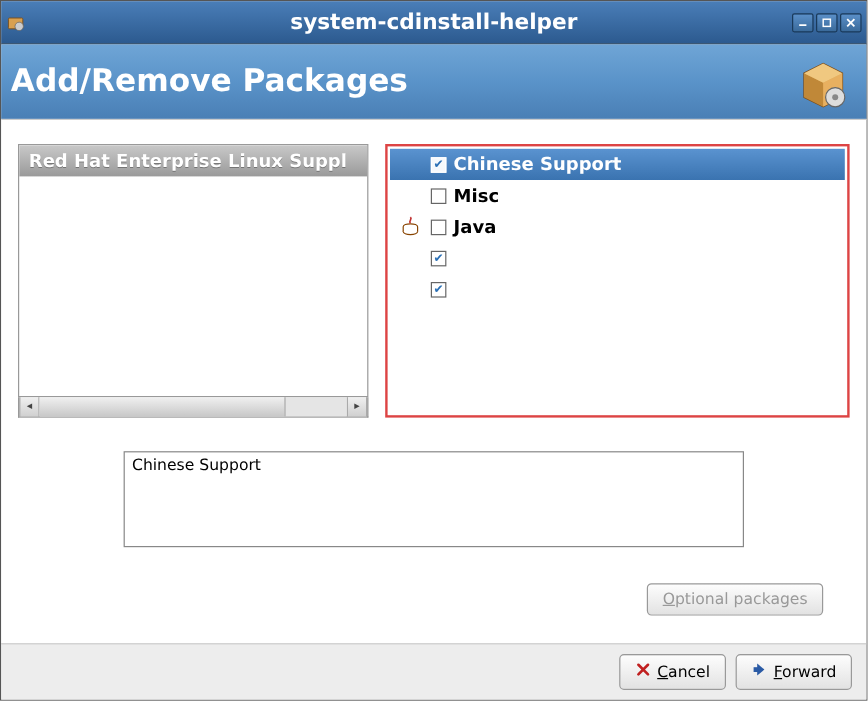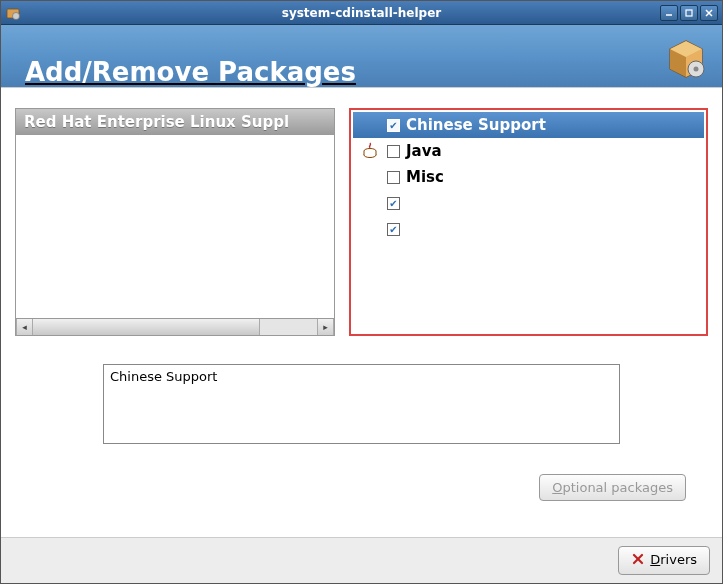--- a/index.html
+++ b/index.html
@@ -13,29 +13,29 @@
     }
     .window {
       width: 723px;
       height: 584px;
       background: #ececec;
       border: 1px solid #555;
       display: flex;
       flex-direction: column;
     }
     .titlebar {
-      height: 24px;
+      height: 36px;
       background: linear-gradient(to bottom, #4a7eb8, #2c5a8f);
       display: flex;
       align-items: center;
       justify-content: center;
       position: relative;
       color: #fff;
       font-weight: bold;
-      font-size: 12px;
+      font-size: 18px;
       border-bottom: 1px solid #1a3a5a;
     }
     .titlebar-left {
       position: absolute;
       left: 4px;
       display: flex;
       align-items: center;
     }
     .titlebar-right {
       position: absolute;
@@ -57,24 +57,23 @@
     .titlebar-icon {
       width: 16px;
       height: 16px;
       margin-right: 4px;
       display: inline-block;
     }
     .header-banner {
       height: 62px;
       background: linear-gradient(to bottom, #6fa5d6 0%, #5a93c9 50%, #4a7fb5 100%);
       display: flex;
-      align-items: flex-end;
-      padding: 0 24px;
+      align-items: center;
+      padding: 0 8px;
       position: relative;
-      text-decoration: underline;
     }
     .header-title {
       color: #fff;
       font-size: 26px;
       font-weight: bold;
     }
     .header-icon {
       position: absolute;
       right: 14px;
       top: 10px;
@@ -88,21 +87,21 @@
       display: flex;
       flex-direction: column;
       border-top: 1px solid #ccc;
     }
     .panes {
       display: flex;
       gap: 14px;
       height: 228px;
     }
     .left-pane {
-      width: 320px;
+      width: 292px;
       display: flex;
       flex-direction: column;
     }
     .left-list {
       flex: 1;
       border: 1px solid #999;
       background: #fff;
       overflow: hidden;
     }
     .list-header-row {
@@ -207,20 +206,21 @@
       justify-content: flex-end;
       padding: 30px 22px 0 0;
     }
     .btn {
       background: linear-gradient(to bottom, #fdfdfd, #e2e2e2);
       border: 1px solid #999;
       border-radius: 4px;
       padding: 5px 12px;
       font-size: 13px;
       display: flex;
+      align-items: center;
       gap: 5px;
       cursor: pointer;
     }
     .btn.disabled {
       color: #999;
       cursor: default;
     }
     .footer {
       border-top: 1px solid #ccc;
       padding: 8px 12px;
@@ -301,37 +301,37 @@
       </div>
 
       <div class="right-pane">
         <div class="pkg-list" id="pkg-list">
             <div class="pkg-item selected">
               <span class="pkg-icon"></span>
               <span class="pkg-checkbox">✔</span>
               <span>Chinese Support</span>
             </div>
             <div class="pkg-item">
+              <span class="pkg-icon"></span>
+              <span class="pkg-checkbox"></span>
+              <span>Misc</span>
+            </div>
+            <div class="pkg-item">
               <span class="pkg-icon">
                 <svg width="20" height="20" viewBox="0 0 20 20">
                   <ellipse cx="10" cy="14" rx="6" ry="2.5" fill="#fff" stroke="#884400" stroke-width="1"></ellipse>
                   <path d="M4 14 v-4 a6 2.5 0 0 1 12 0 v4" fill="#fff" stroke="#884400" stroke-width="1"></path>
                   <path d="M10 2 c2 2 -2 3 0 5" fill="none" stroke="#c03030" stroke-width="1.4"></path>
                 </svg>
               </span>
               <span class="pkg-checkbox"></span>
               <span>Java</span>
             </div>
             <div class="pkg-item">
               <span class="pkg-icon"></span>
-              <span class="pkg-checkbox"></span>
-              <span>Misc</span>
-            </div>
-            <div class="pkg-item">
-              <span class="pkg-icon"></span>
               <span class="pkg-checkbox">✔</span>
             </div>
             <div class="pkg-item">
               <span class="pkg-icon"></span>
               <span class="pkg-checkbox">✔</span>
             </div>
           </div>
       </div>
     </div>
 
@@ -347,16 +347,25 @@
   </div>
 
   <div class="footer">
     <div class="btn">
       <span>
         <svg width="14" height="14">
             <line x1="3" y1="3" x2="11" y2="11" stroke="#c02020" stroke-width="2.2" stroke-linecap="round"></line>
             <line x1="11" y1="3" x2="3" y2="11" stroke="#c02020" stroke-width="2.2" stroke-linecap="round"></line>
           </svg>
       </span>
-      <span class="underline-first">Drivers</span>
+      <span class="underline-first">Cancel</span>
+    </div>
+    <div class="btn">
+      <span>
+        <svg width="14" height="14">
+            <polygon points="5,2 11,7 5,12" fill="#2a5aa5"></polygon>
+            <rect x="2" y="5" width="4" height="4" fill="#2a5aa5"></rect>
+          </svg>
+      </span>
+      <span class="underline-first">Forward</span>
     </div>
   </div>
 </div>
 
 </body></html>

